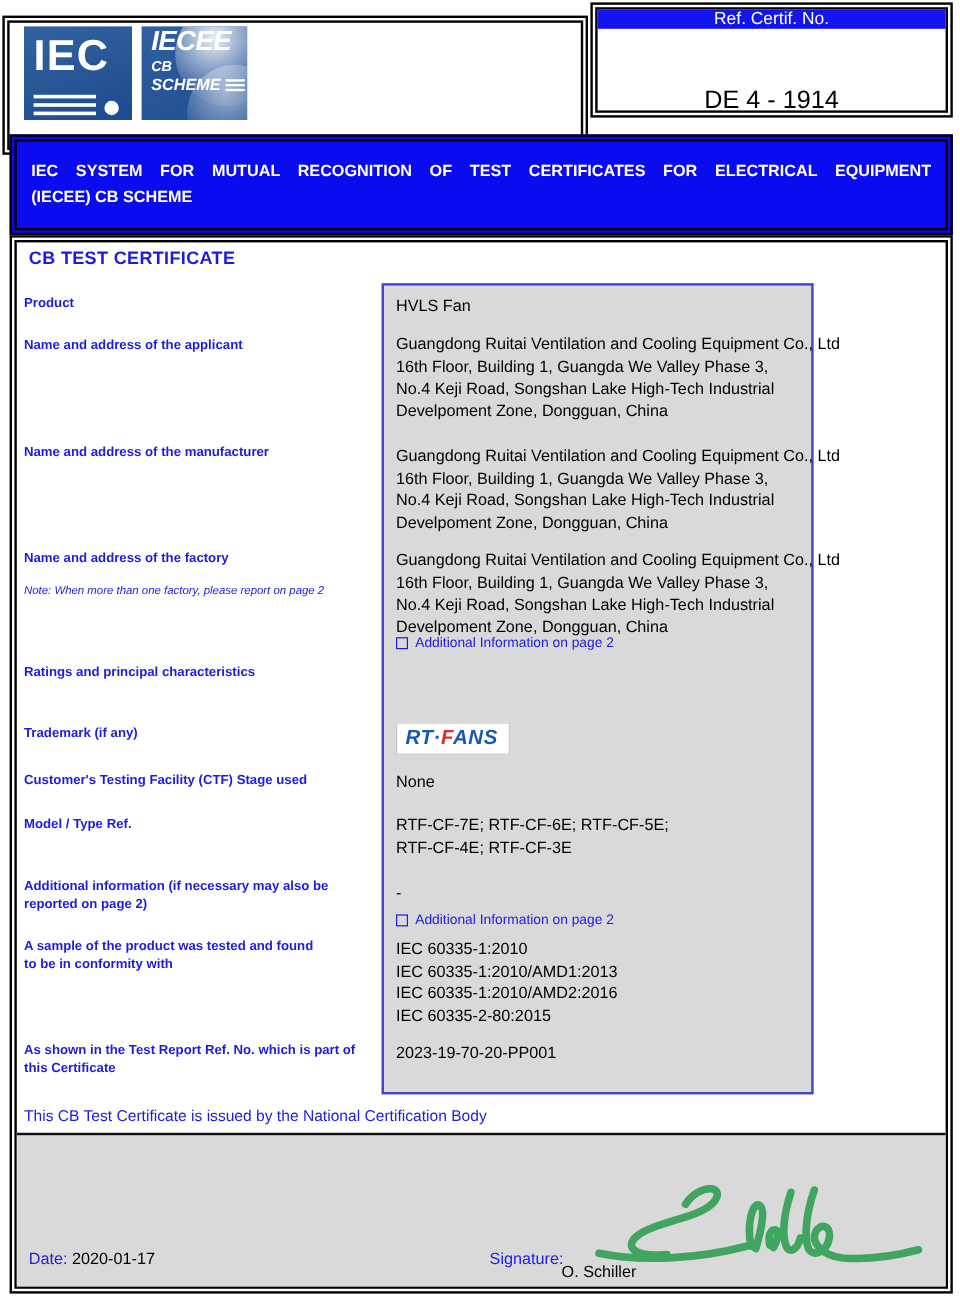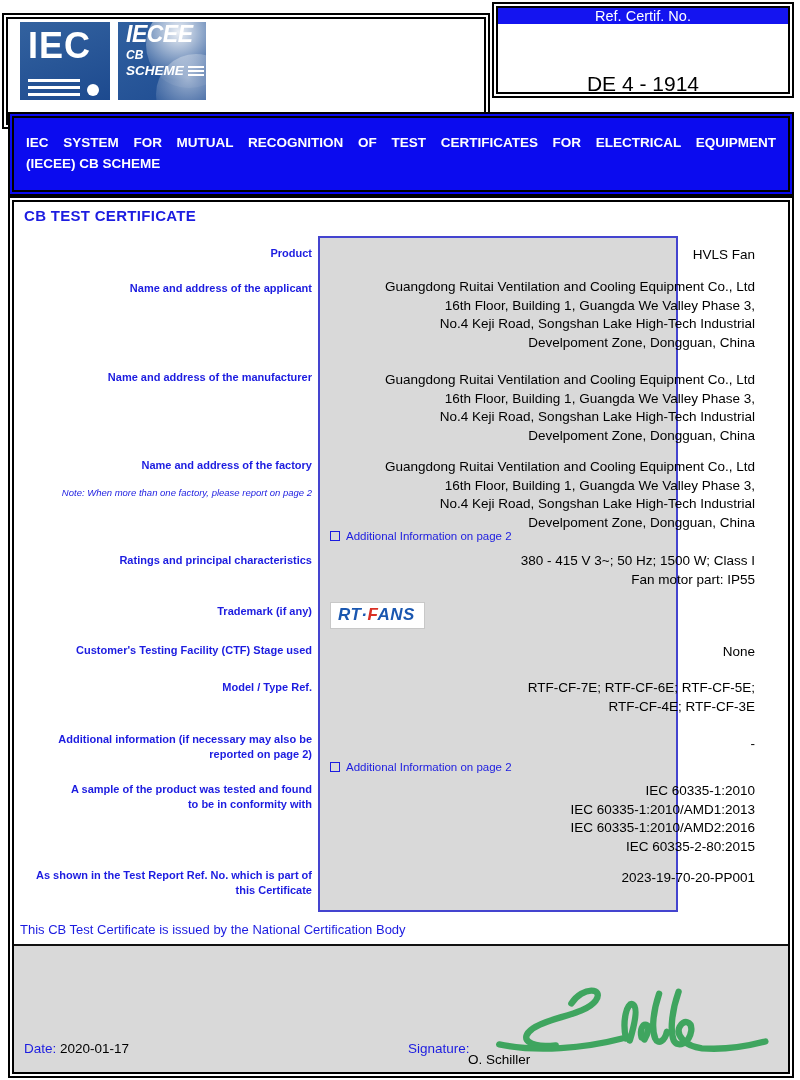--- a/index.html
+++ b/index.html
@@ -35,21 +35,21 @@
              font-size: 14.5px; }
   .ref-val { flex: 1; display: flex; align-items: center; justify-content: center; font-size: 21px; font-weight: normal; color: #000; }
 
   
   .banner-box { position: absolute; left: 8px; top: 112px; width: 786px; height: 84px; border: 6px double #000;
                 background: #0b0bef; color: #fff; padding: 14px 12px 0 12px; font-weight: bold; font-size: 13.5px; line-height: 21px; }
   .banner-l1 { text-align: justify; text-align-last: justify; }
   .banner-l2 { text-align: left; }
 
   
-  .main-box { position: absolute; left: 8px; top: 196px; width: 786px; height: 882px; border: 6px double #000; background: #fff; text-align: right; }
+  .main-box { position: absolute; left: 8px; top: 196px; width: 786px; height: 882px; border: 6px double #000; background: #fff; }
   .main-inner { position: relative; width: 100%; height: 100%; }
 
   .cert-title { position: absolute; left: 10px; top: 5px; color: #1c1ce0; font-size: 15px; font-weight: bold; letter-spacing: .3px; }
 
   .flabel { position: absolute; left: 6px; width: 292px; color: #1c1ce0; font-size: 11px; font-weight: bold; line-height: 14.5px; white-space: pre-line; }
   .fnote  { position: absolute; left: 6px; width: 292px; color: #1c1ce0; font-size: 9.5px; font-style: italic; line-height: 12px; }
 
   .value-panel { position: absolute; left: 304px; top: 34px; width: 360px; height: 676px;
                  background: #d9d9d9; border: 2px solid #4444cf; }
   .vp-item { position: absolute; left: 10px; width: 425px; color: #000; font-size: 13.5px; line-height: 18.5px; white-space: pre-line; }
@@ -148,22 +148,20 @@
         <div class="vp-item" style="top:220px">Guangdong Ruitai Ventilation and Cooling Equipment Co., Ltd
 16th Floor, Building 1, Guangda We Valley Phase 3,
 No.4 Keji Road, Songshan Lake High-Tech Industrial
 Develpoment Zone, Dongguan, China</div>
 
         <div class="cbx-line" style="top:292px">
           <span class="cbx"></span>
           <span>Additional Information on page 2</span>
         </div>
 
-        <div class="vp-item" style="top:314px">380 - 415 V 3~; 50 Hz; 1500 W; Class I
-Fan motor part: IP55</div>
 
         <div class="tm-logo" style="top:364px"><span class="tm-blue">RT·</span><span class="tm-red">F</span><span class="tm-blue">ANS</span></div>
 
         <div class="vp-item" style="top:405px">None</div>
         <div class="vp-item" style="top:441px">RTF-CF-7E; RTF-CF-6E; RTF-CF-5E;
 RTF-CF-4E; RTF-CF-3E</div>
         <div class="vp-item" style="top:497px">-</div>
 
         <div class="cbx-line" style="top:523px">
           <span class="cbx"></span>

